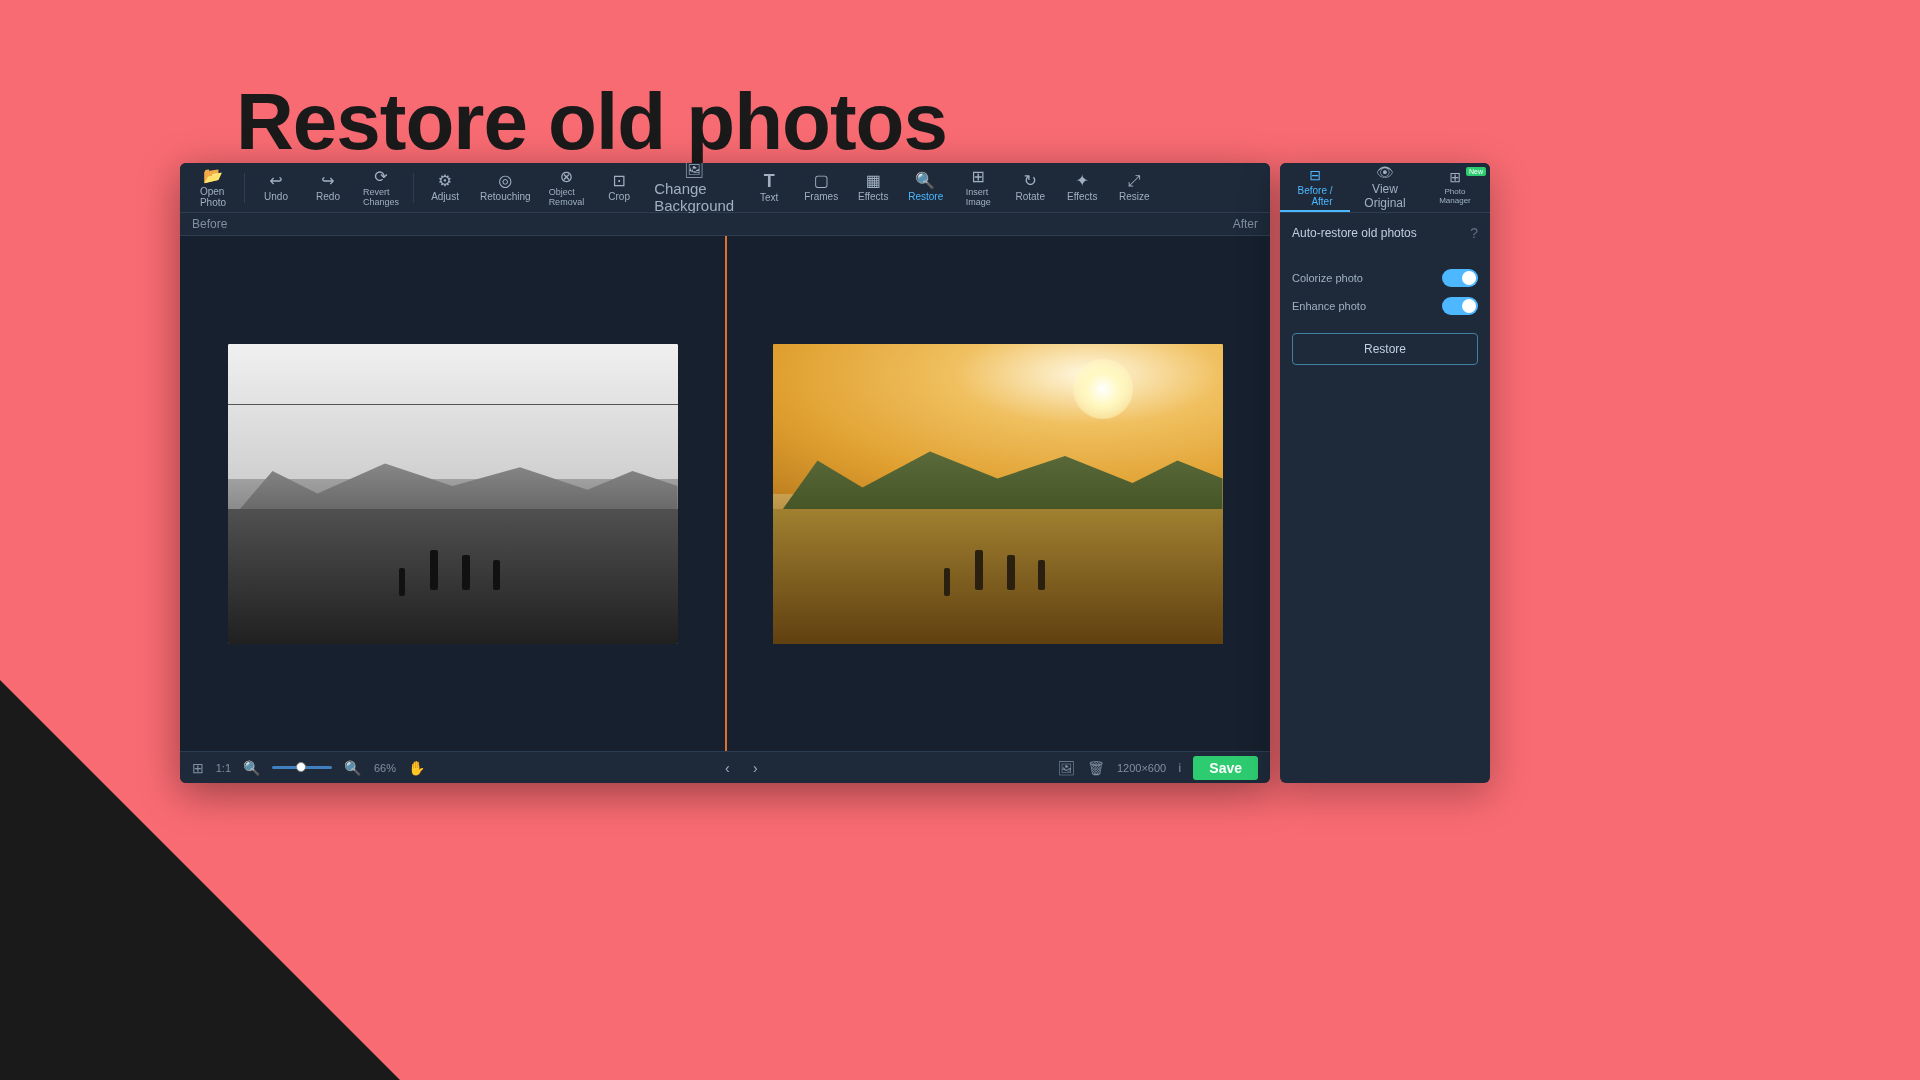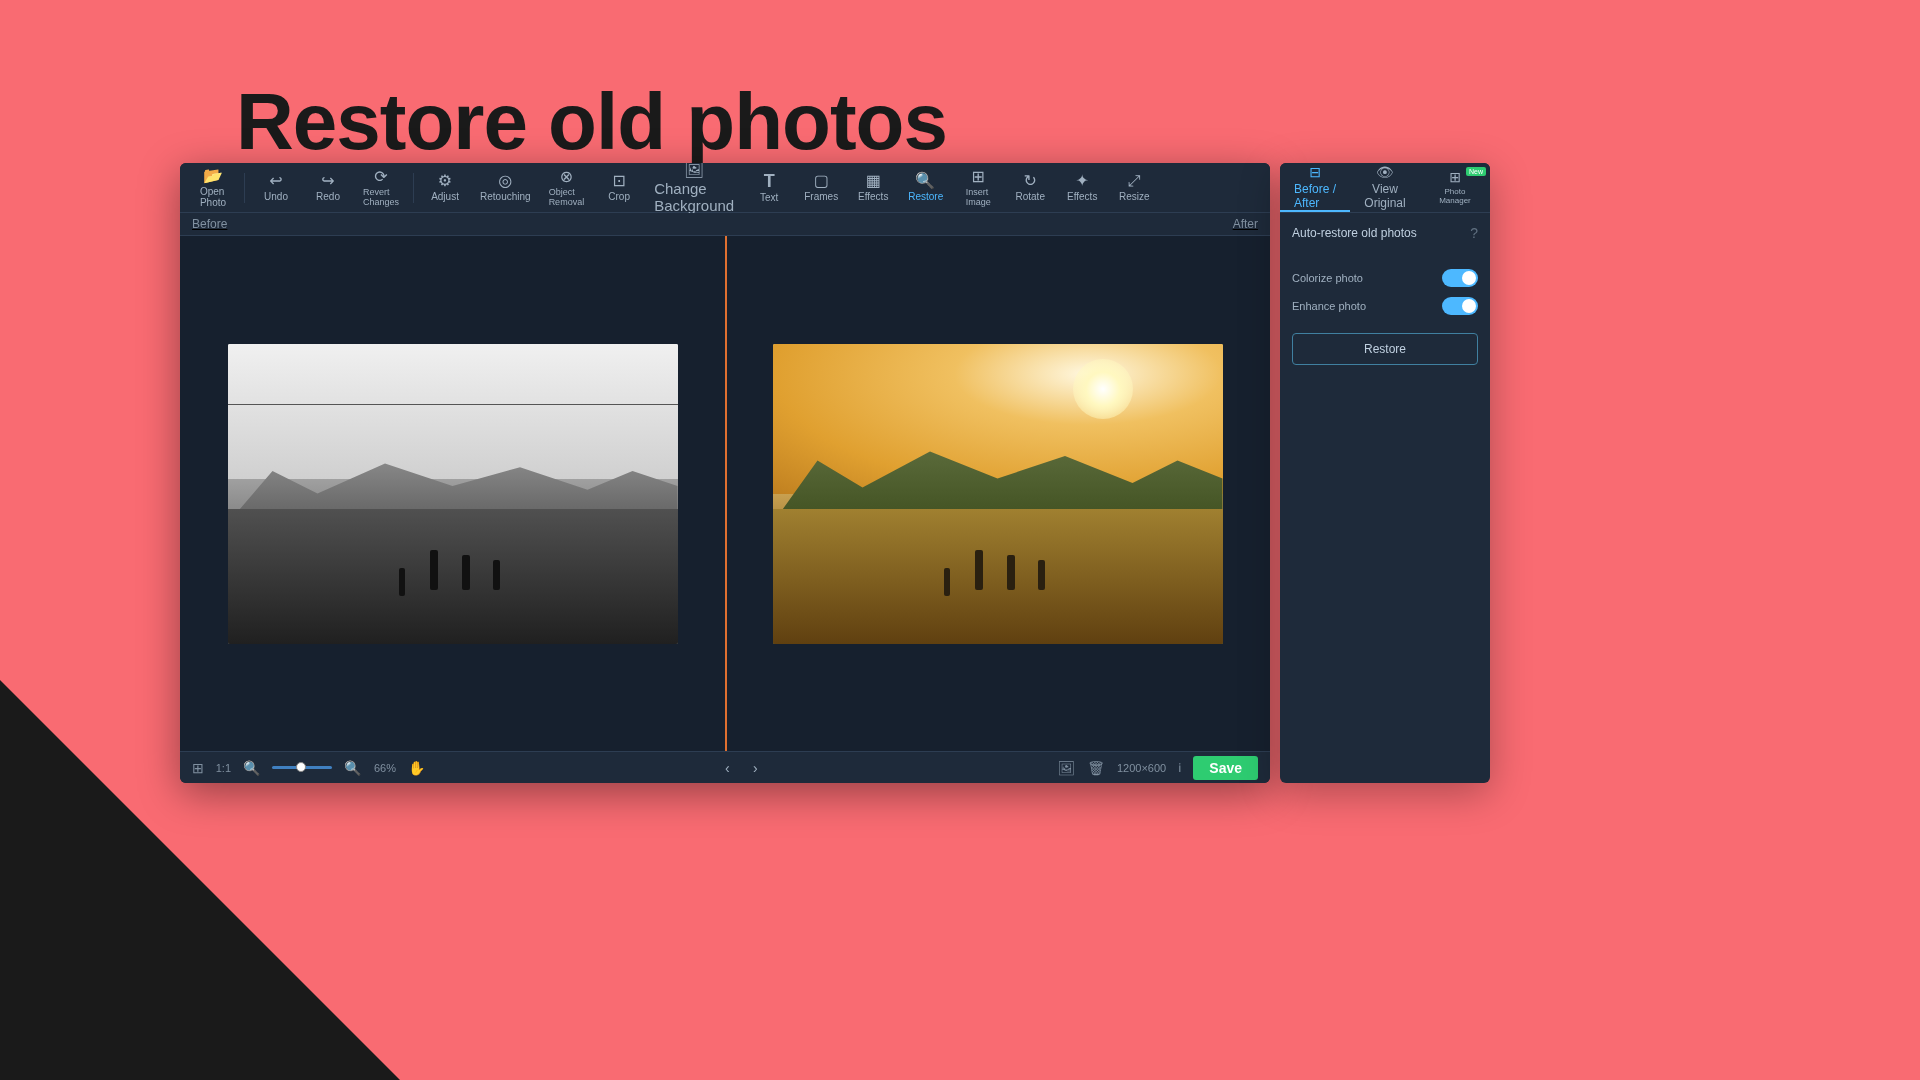--- a/index.html
+++ b/index.html
@@ -84,21 +84,20 @@
 
     .toolbar-btn.open-photo { color: #a0b0c0; }
 
     
     .canvas-area {
       display: flex;
       flex-direction: column;
       height: calc(100% - 50px - 32px);
       position: relative;
       background: #16202e;
-      text-decoration: underline;
     }
 
     .before-after-labels {
       display: flex;
       justify-content: space-between;
       padding: 4px 12px;
       background: #1e2a3a;
       border-bottom: 1px solid #2d3d52;
     }
 
@@ -564,21 +563,21 @@
     </div>
   </div>
 
 </div>
 
 <div class="right-panel">
 
   <div class="right-toolbar">
     <div class="right-tb-btn active">
       <span class="icon">⊟</span>
-      <span style="font-size:12px;text-align:left;">Before /<br>After</span>
+      <span style="font-size:10px;text-align:right;">Before /<br>After</span>
     </div>
     <div class="right-tb-btn">
       <span class="icon">👁</span>
       <span style="font-size:12px;text-align:center;">View<br>Original</span>
     </div>
     <div class="right-tb-btn" style="position:relative;">
       <span class="icon">⊞</span>
       <span style="font-size:8px;text-align:center;">Photo<br>Manager</span>
       <span style="position:absolute;top:4px;right:4px;background:#2ecc71;color:white;font-size:7px;padding:1px 3px;border-radius:2px;">New</span>
     </div>

